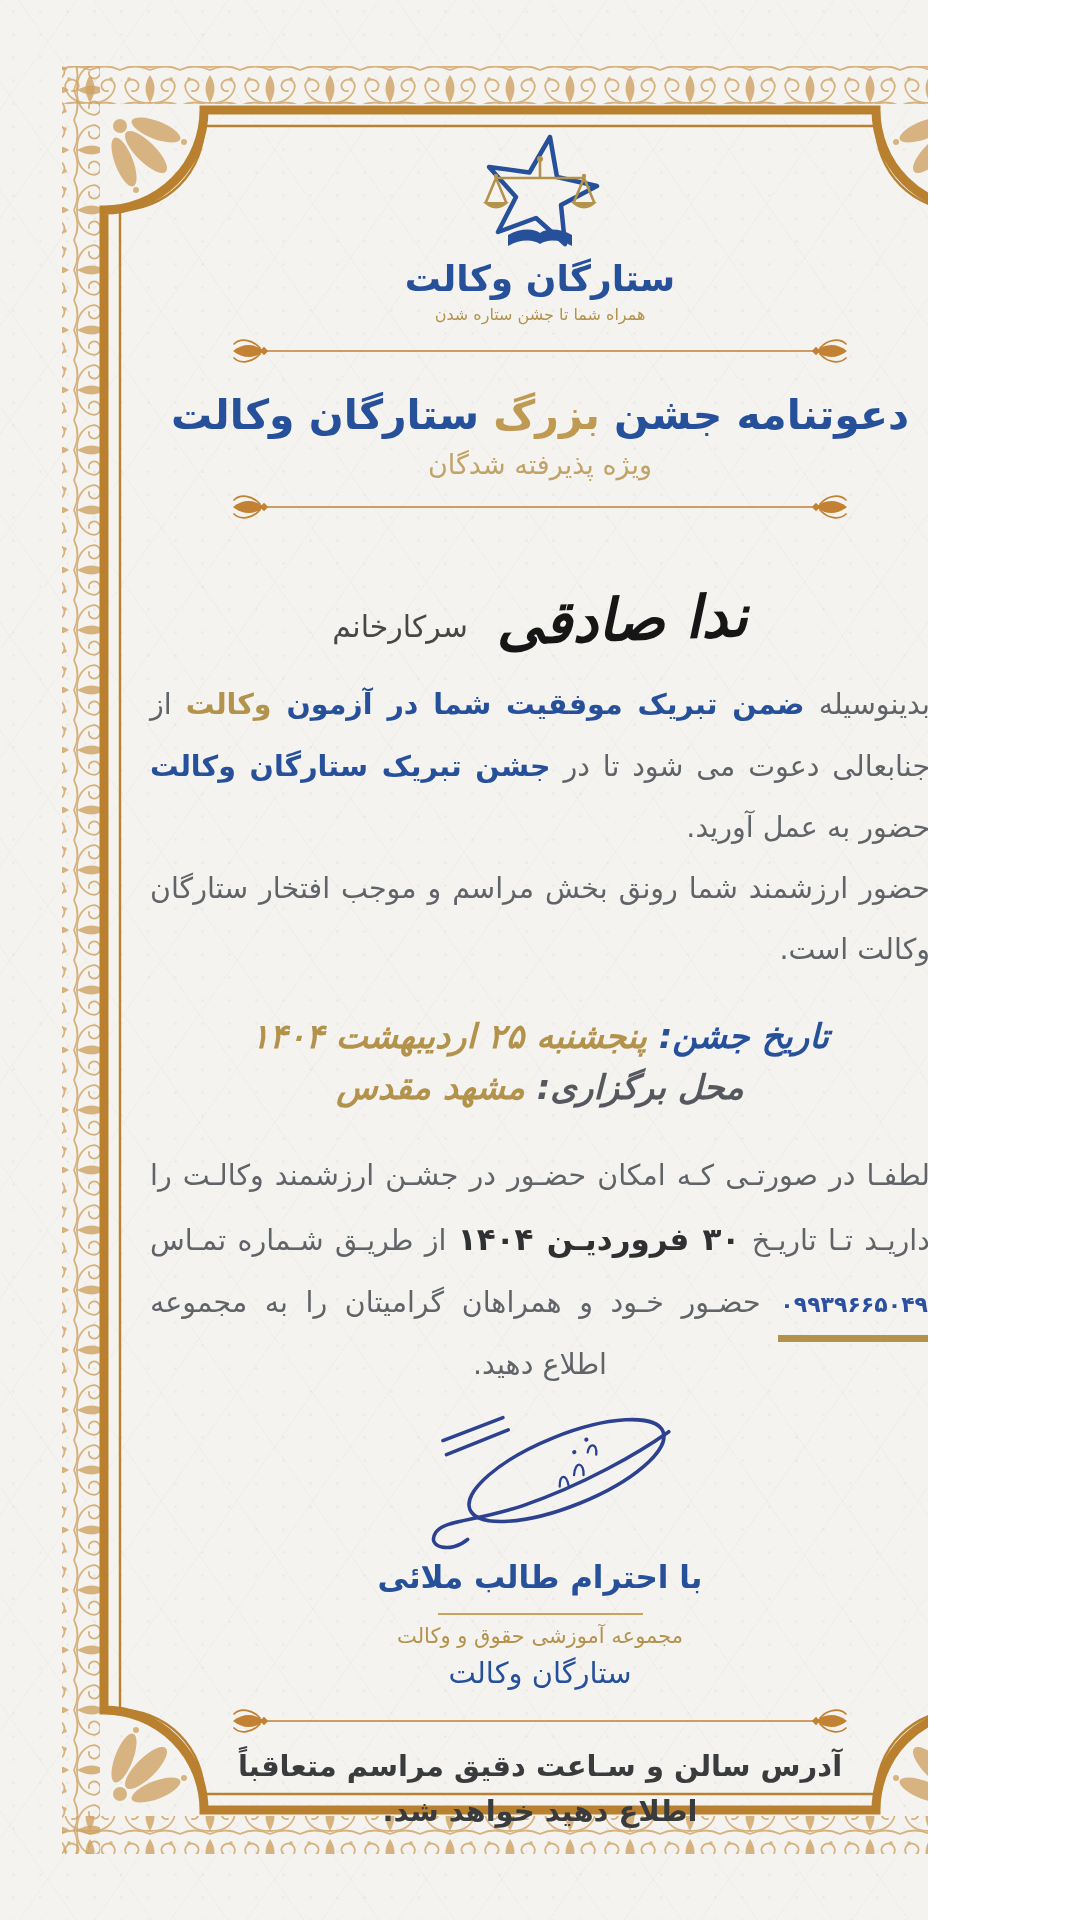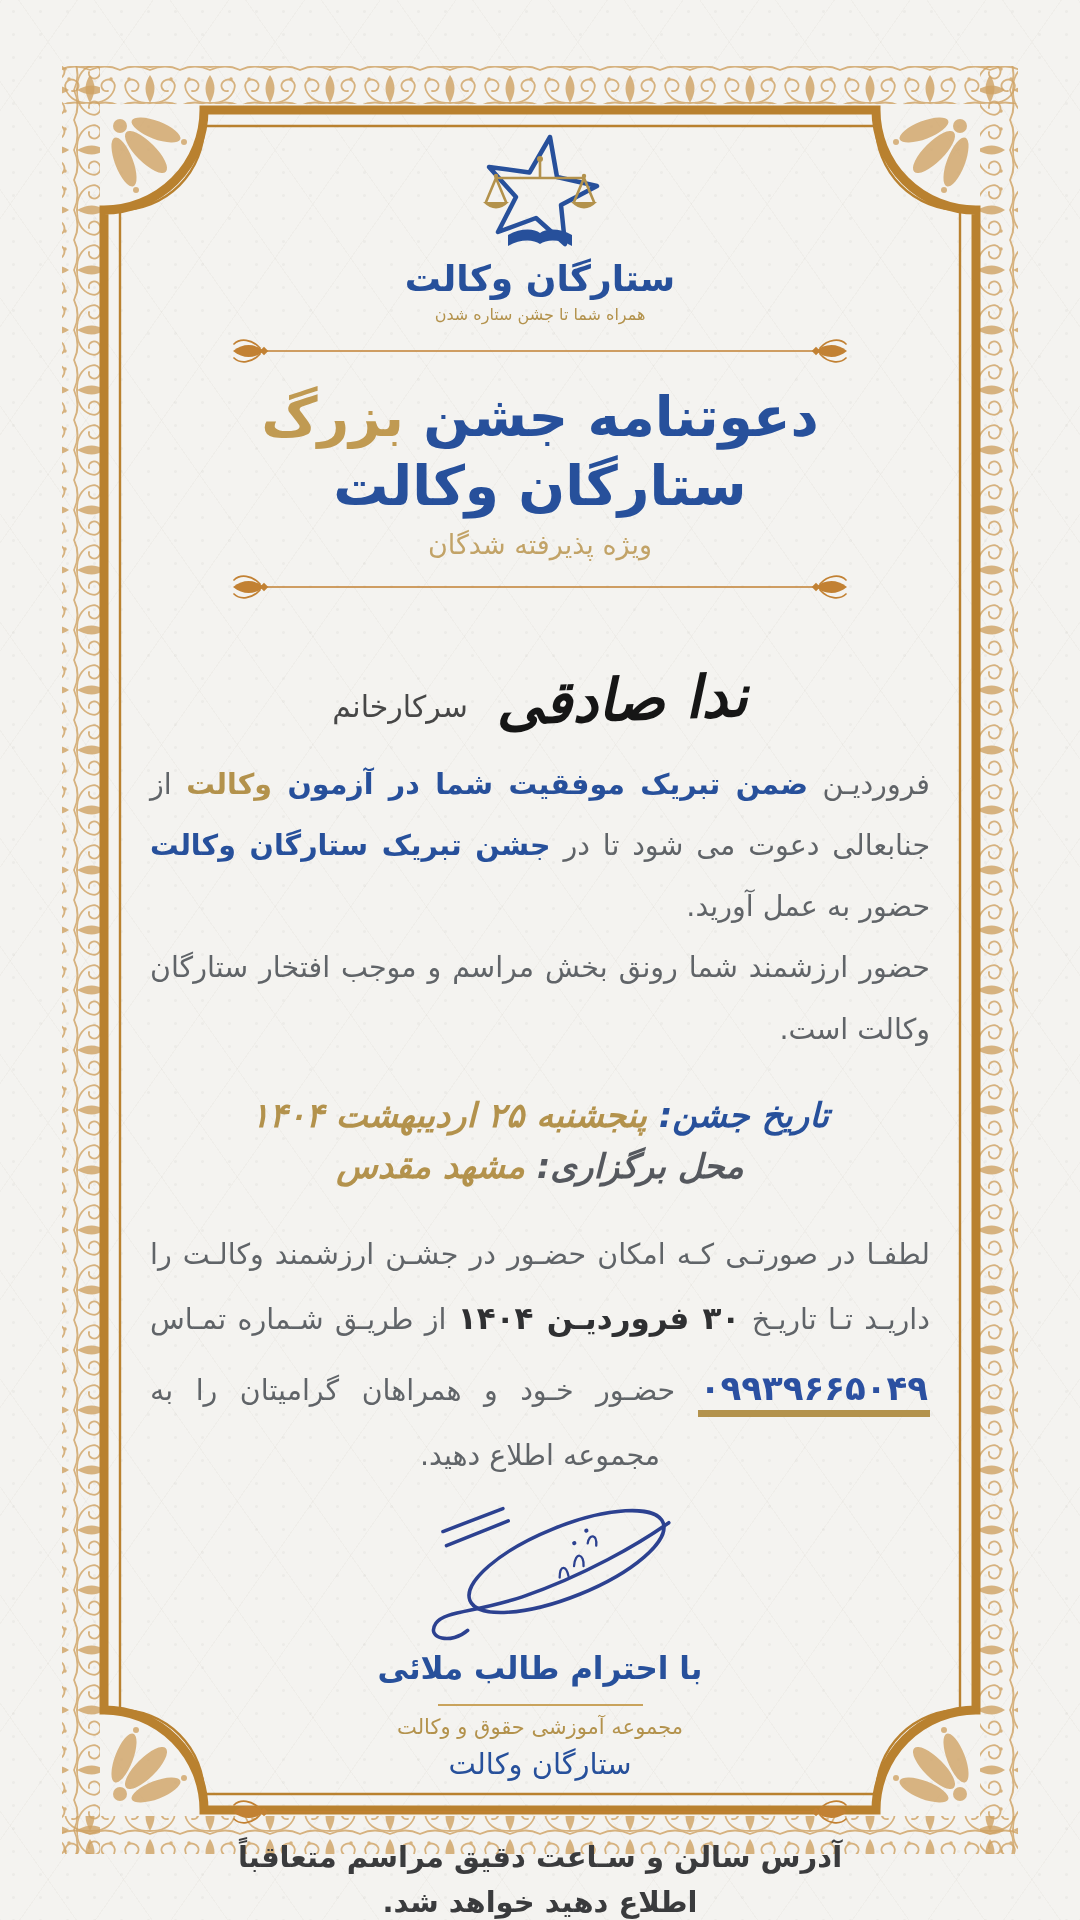--- a/index.html
+++ b/index.html
@@ -4,21 +4,21 @@
 <style>
   :root{
     --paper:#f4f3f0; --frame_gold:#b9812f; --lace_tan:#cfa263;
     --brand_blue:#27509b; --gold:#b3924c; --gold_light:#c2a367;
     --body_gray:#606468; --dark:#333436; --venue_label_gray:#55585e;
     --phone_blue:#2b50a1; --name_black:#161616; --signature_blue:#2c4190;
   }
   *{margin:0;padding:0;box-sizing:border-box;}
   html,body{background:#ffffff;}
   body{font-family:"DejaVu Sans",sans-serif;}
-  .canvas{position:relative;width:1080px;height:1920px;background:var(--paper);overflow:hidden;}
+  .canvas{position:relative;width:928px;height:1920px;background:var(--paper);overflow:hidden;}
   .texture{position:absolute;inset:0;pointer-events:none;
     background-image:
       repeating-linear-gradient(55deg, rgba(150,140,120,.05) 0 1px, transparent 1px 62px),
       repeating-linear-gradient(-55deg, rgba(150,140,120,.05) 0 1px, transparent 1px 62px),
       radial-gradient(rgba(130,130,124,.07) 1.2px, transparent 1.8px);
     background-size:auto,auto,27px 23px;}
   .frame-svg{position:absolute;inset:0;}
   .frame-stroke{fill:none;stroke:var(--frame_gold);}
   .lace-leaf{fill:var(--lace_tan);stroke:none;}
   .lace-line{fill:none;stroke:var(--lace_tan);stroke-width:1.8;stroke-linecap:round;}
@@ -30,36 +30,36 @@
   .logo{display:block;margin:0 auto;}
   .logo-star{fill:none;stroke:var(--brand_blue);stroke-width:4.5;stroke-linejoin:round;}
   .logo-gold-line{fill:none;stroke:var(--gold);stroke-width:2.6;stroke-linecap:round;}
   .logo-gold-fill{fill:var(--gold);}
   .logo-blue-fill{fill:var(--brand_blue);}
   .brand-title{margin-top:4px;font-size:36px;font-weight:bold;color:var(--brand_blue);}
   .brand-tagline{margin-top:6px;font-size:16px;letter-spacing:1.5px;color:var(--gold);}
   .divider{display:block;margin:14px auto 0;}
   .div-line{fill:none;stroke:#c28133;stroke-width:1.7;stroke-linecap:round;}
   .div-leaf{fill:#c28133;stroke:none;}
-  .main-title{margin-top:19px;font-size:55px;font-weight:800;line-height:1.25;}
+  .main-title{margin-top:26px;font-size:41px;font-weight:800;line-height:1.25;}
   .main-title .seg-blue{color:var(--brand_blue);}
   .main-title .seg-gold{color:#c09a52;}
   .subtitle{margin-top:8px;font-size:27px;color:var(--gold_light);}
   .recipient{margin-top:42px;direction:ltr;display:flex;justify-content:center;align-items:flex-end;gap:28px;height:92px;}
   .salutation{font-size:30px;color:#474747;padding-bottom:10px;}
   .recipient-name{font-family:"DejaVu Serif","DejaVu Sans",serif;font-style:italic;font-weight:bold;
     font-size:58px;color:var(--name_black);transform:rotate(-2deg);}
   .para{margin-top:20px;font-size:28.5px;line-height:2.15;color:var(--body_gray);
     text-align:justify;text-align-last:right;}
   .seg-gray{color:var(--body_gray);}
   .seg-blue{color:var(--brand_blue);font-weight:bold;}
   .seg-gold{color:var(--gold);font-weight:bold;}
   .seg-dark{color:#2f3032;font-weight:bold;font-size:31px;}
-  .seg-phone{color:var(--phone_blue);font-weight:bold;font-size:34px;
-    border-bottom:7px solid var(--gold);padding:0 2px 2px;cursor:pointer;}
+  .seg-phone{color:var(--phone_blue);font-weight:bold;font-size:22px;
+    border-bottom:7px solid var(--gold);padding:0 2px 18px;cursor:pointer;}
   .dates{margin-top:30px;font-size:34px;font-weight:800;line-height:1.5;text-align:center;text-align-last:center;font-style:italic;}
   .date-label{color:var(--brand_blue);}
   .venue-label{color:var(--venue_label_gray);}
   .val-gold{color:var(--gold);}
   .rsvp{margin-top:32px;text-align-last:center;}
   .sig{display:block;margin:12px auto 0;}
   .sig-stroke{fill:none;stroke:var(--signature_blue);stroke-width:4;stroke-linecap:round;}
   .sig-thin{fill:none;stroke:var(--signature_blue);stroke-width:2.6;stroke-linecap:round;}
   .sig-dot{fill:var(--signature_blue);}
   .respect{margin-top:2px;font-size:31px;font-weight:800;color:var(--brand_blue);}
@@ -163,21 +163,21 @@
         <path class="div-line" d="M30,16 C22,25 10,26 4,20"></path>
         <rect class="div-leaf" x="31" y="10" width="6" height="6" transform="rotate(45 34 13)"></rect>
       </g>
     </svg>
 
     <div class="recipient">
       <span class="salutation">سرکارخانم</span>
       <span class="recipient-name">ندا صادقی</span>
     </div>
 
-    <div class="para"><span class="seg-gray">فروردیـن </span><span class="seg-blue">ضمن تبریک موفقیت شما در آزمون </span><span class="seg-gold">وکالت</span><span class="seg-gray"> از جنابعالی دعوت می شود تا در </span><span class="seg-blue">جشن تبریک ستارگان وکالت</span><span class="seg-gray"> حضور به عمل آورید.</span></div>
+    <div class="para"><span class="seg-gray">بدینوسیله </span><span class="seg-blue">ضمن تبریک موفقیت شما در آزمون </span><span class="seg-gold">وکالت</span><span class="seg-gray"> از جنابعالی دعوت می شود تا در </span><span class="seg-blue">جشن تبریک ستارگان وکالت</span><span class="seg-gray"> حضور به عمل آورید.</span></div>
     <div class="para" style="margin-top:0;">حضور ارزشمند شما رونق بخش مراسم و موجب افتخار ستارگان وکالت است.</div>
 
     <div class="dates">
       <div>
         <span class="date-label">تاریخ جشن: </span>
         <span class="val-gold">پنجشنبه ۲۵ اردیبهشت ۱۴۰۴</span>
       </div>
       <div>
         <span class="venue-label">محل برگزاری: </span>
         <span class="val-gold">مشهد مقدس</span>

